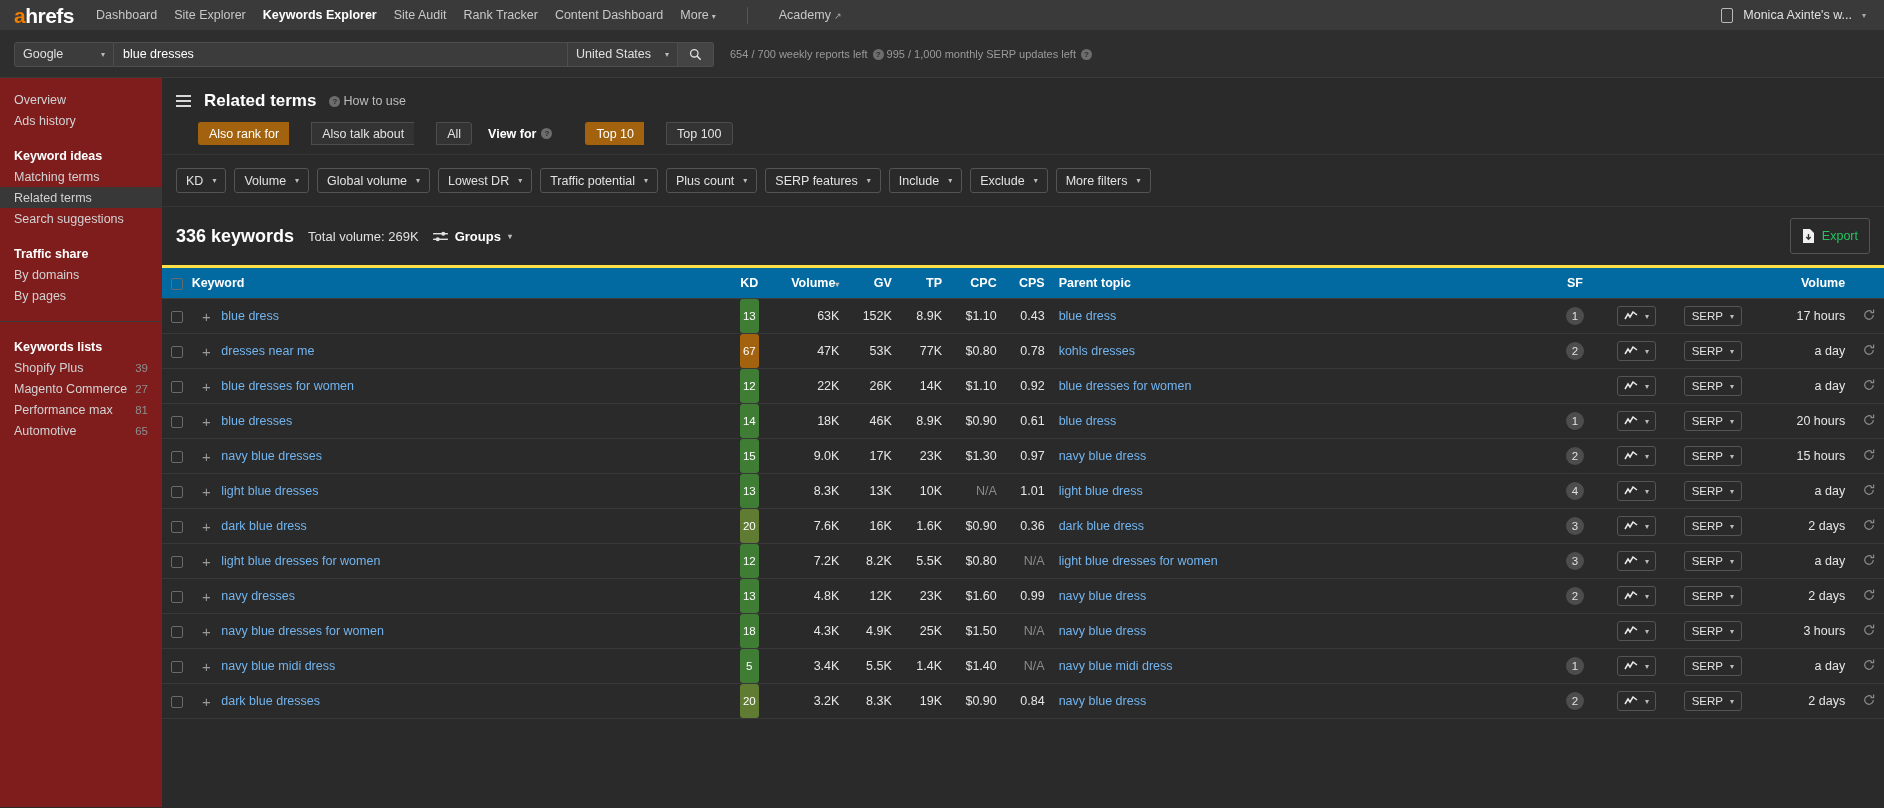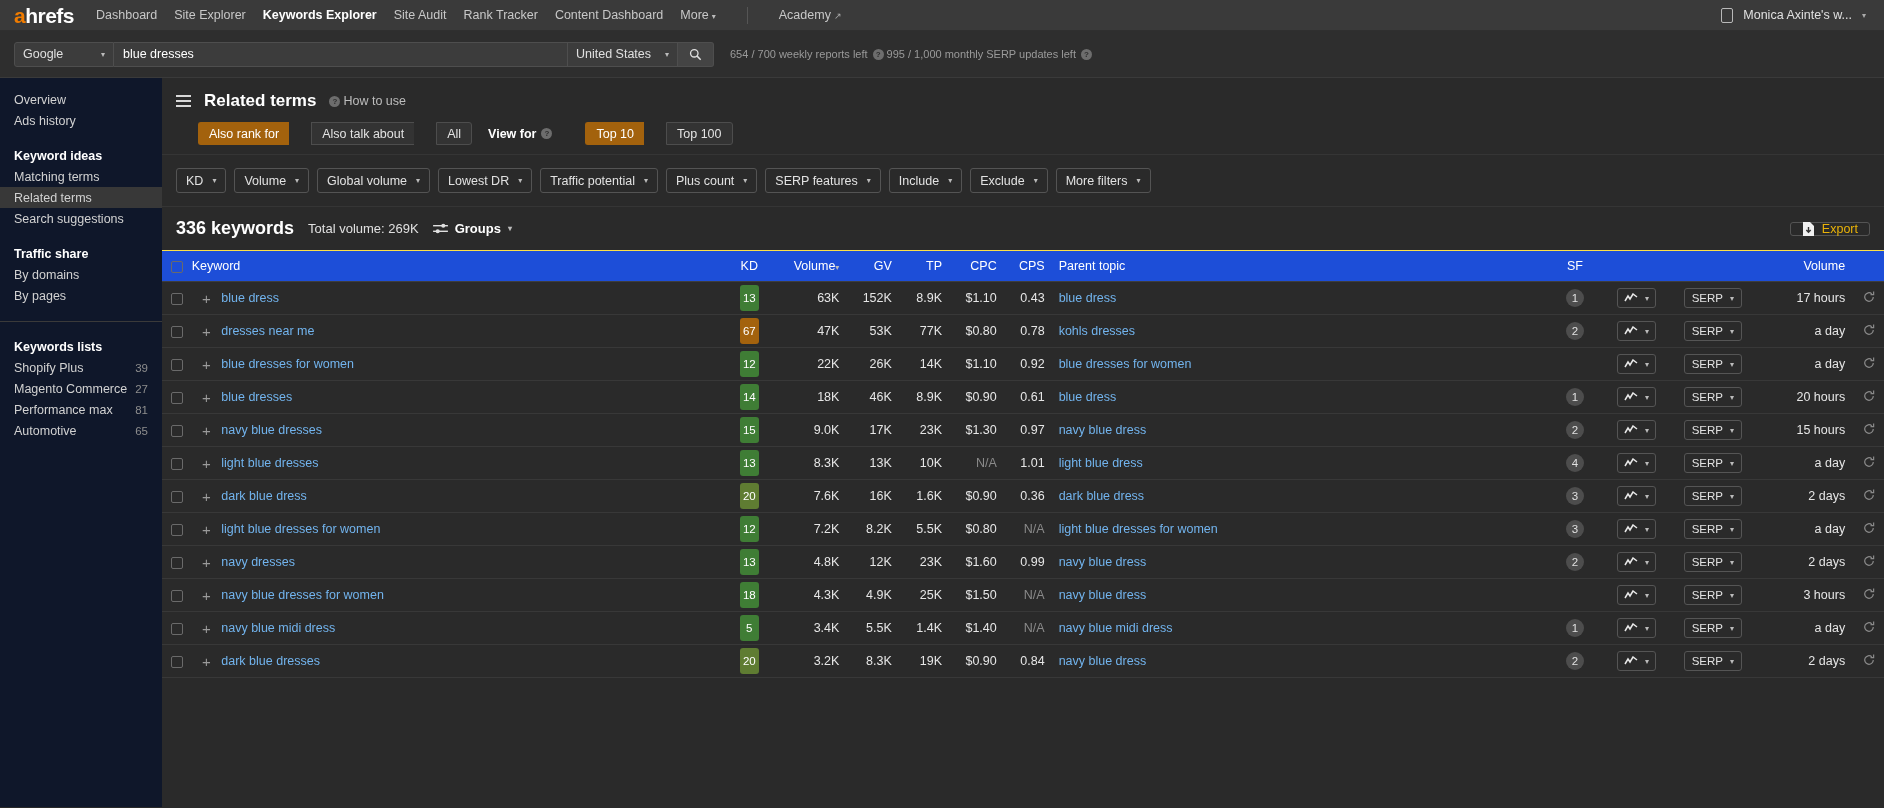--- a/index.html
+++ b/index.html
@@ -76,21 +76,21 @@
     width: 11px; height: 11px; border-radius: 50%;
     background: #6d6d6d; color: #2e2e2e; font-size: 8px; font-weight: bold;
     margin: 0 3px 0 5px; flex: none;
   }
 
   
   .shell { display: flex; height: calc(808px - 31px - 48px); }
 
   
   .sidebar {
-    width: 162px; background: #0f172a; flex: none;
+    width: 162px; background: #7f1d1d; flex: none;
     padding-top: 11px; font-size: 12.5px;
   }
   .side-item {
     height: 21px; display: flex; align-items: center; justify-content: space-between;
     padding: 0 14px; color: #d2d2d2; cursor: pointer;
   }
   .side-item.active { background: #383838; }
   .side-head {
     height: 21px; display: flex; align-items: center;
     padding: 0 14px; color: #fff; font-weight: bold;
@@ -130,33 +130,33 @@
     background: transparent; border: 1px solid #545454; border-radius: 3px;
     font-size: 12.5px; color: #e2e2e2; cursor: pointer; white-space: nowrap;
   }
   .caret { font-size: 8px; color: #bbb; }
 
   .resbar { display: flex; align-items: center; padding: 11px 14px; gap: 14px; }
   .res-count { font-weight: bold; font-size: 18px; color: #fff; }
   .res-vol { font-size: 13px; color: #e0e0e0; }
   .groups { display: flex; align-items: center; gap: 7px; font-weight: bold; font-size: 13px; color: #fff; cursor: pointer; }
   .export {
-    margin-left: auto; height: 14px; padding: 0 11px;
+    margin-left: auto; height: 36px; padding: 0 11px;
     display: flex; align-items: center; gap: 7px;
     border: 1px solid #545454; border-radius: 3px;
-    color: #eab308; font-size: 12.5px; cursor: pointer;
+    color: #22c55e; font-size: 12.5px; cursor: pointer;
   }
 
   
   .tablewrap { flex: 1; overflow: hidden; }
   table { width: 100%; border-collapse: collapse; table-layout: fixed; }
   thead th {
-    font-size: 12.5px; font-weight: normal; color: #fff;
-    padding: 8px 0; background: #1d4ed8;
-    border-top: 1px solid #fde047; border-bottom: 1px solid #3d3d3d;
+    font-size: 12.5px; font-weight: bold; color: #fff;
+    padding: 8px 0; background: #0369a1;
+    border-top: 3px solid #fde047; border-bottom: 1px solid #3d3d3d;
     text-align: right; white-space: nowrap;
   }
   thead th.l { text-align: left; }
   thead th.c { text-align: center; }
   tbody td {
     padding: 0; height: 33px; font-size: 12.5px;
     border-bottom: 1px solid #383838; text-align: right;
     color: #e6e6e6; white-space: nowrap;
   }
   tbody td.l { text-align: left; }
@@ -166,21 +166,21 @@
     width: 12px; height: 12px; border: 1px solid #6a6a6a; border-radius: 2px;
     background: transparent; display: inline-block; vertical-align: middle; cursor: pointer;
   }
   .plus { color: #9a9a9a; font-size: 15px; cursor: pointer; padding: 0 6px; }
   .kwlink { color: #72b4ee; cursor: pointer; }
   .ptlink { color: #72b4ee; cursor: pointer; }
   .na { color: #8a8a8a; }
 
   .kd {
     display: inline-flex; align-items: center; justify-content: center;
-    min-width: 19px; height: 26px; padding: 0 2px;
+    min-width: 19px; height: 34px; padding: 0 2px;
     border-radius: 3px; font-size: 11.5px; color: #fff; font-weight: normal;
   }
   .kd-green { background: #3f7d35; }
   .kd-olive { background: #5f7c32; }
   .kd-orange { background: #a3620d; }
 
   .sf {
     display: inline-flex; align-items: center; justify-content: center;
     width: 18px; height: 18px; border-radius: 50%;
     background: #4d4d4d; color: #e0e0e0; font-size: 11.5px;

